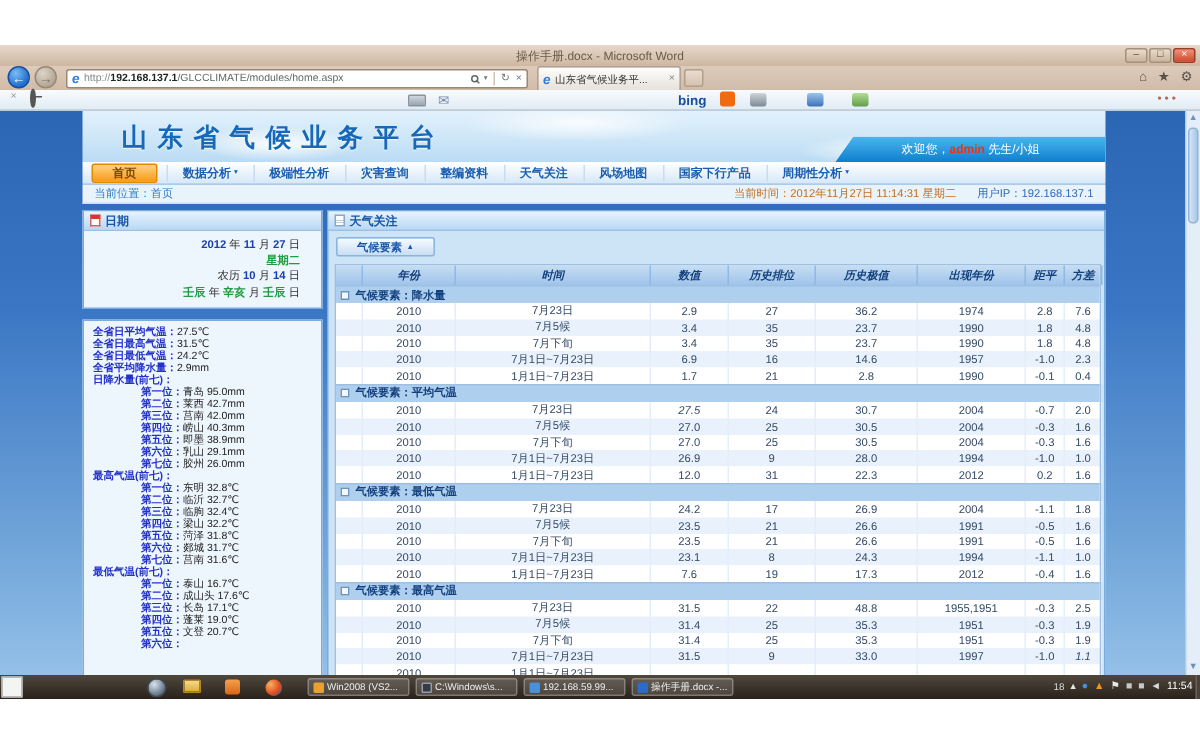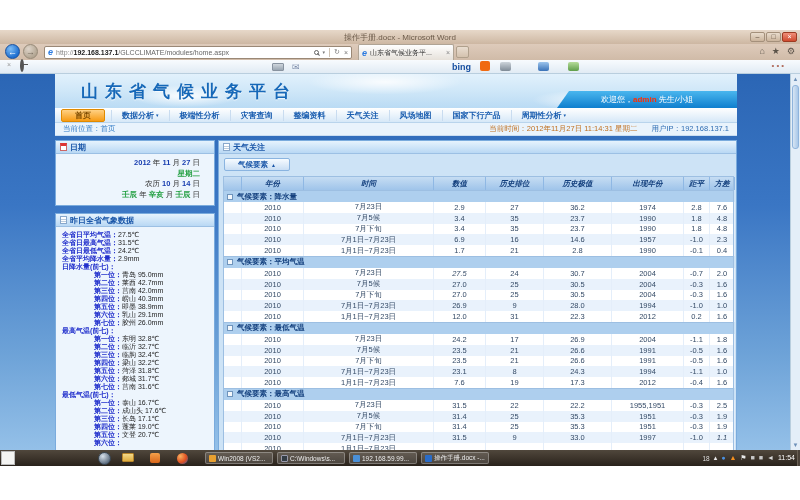--- a/index.html
+++ b/index.html
@@ -272,24 +272,20 @@
             </div>
             <div class="cal-body">
                 <div class="cal-line"><span class="seg-num">2012</span><span class="seg-plain"> 年 </span><span class="seg-num">11</span><span class="seg-plain"> 月 </span><span class="seg-num">27</span><span class="seg-plain"> 日</span></div>
                 <div class="cal-line"><span class="seg-green">星期二</span></div>
                 <div class="cal-line"><span class="seg-plain">农历 </span><span class="seg-num">10</span><span class="seg-plain"> 月 </span><span class="seg-num">14</span><span class="seg-plain"> 日</span></div>
                 <div class="cal-line"><span class="seg-green">壬辰</span><span class="seg-plain"> 年 </span><span class="seg-green">辛亥</span><span class="seg-plain"> 月 </span><span class="seg-green">壬辰</span><span class="seg-plain"> 日</span></div>
               </div>
           </div>
 
           <div class="panel panel-yst">
-            <div class="panel-h">
-              <span class="doc-icon"></span>
-              <span>昨日全省气象数据</span>
-            </div>
             <div class="yst-body">
                 <div class="yst-line"><span class="yst-lbl">全省日平均气温：</span><span class="yst-val">27.5℃</span></div>
                 <div class="yst-line"><span class="yst-lbl">全省日最高气温：</span><span class="yst-val">31.5℃</span></div>
                 <div class="yst-line"><span class="yst-lbl">全省日最低气温：</span><span class="yst-val">24.2℃</span></div>
                 <div class="yst-line"><span class="yst-lbl">全省平均降水量：</span><span class="yst-val">2.9mm</span></div>
                 <div class="yst-line"><span class="yst-lbl">日降水量(前七)：</span></div>
                 <div class="yst-line ind"><span class="yst-lbl">第一位：</span><span class="yst-val">青岛 95.0mm</span></div>
                 <div class="yst-line ind"><span class="yst-lbl">第二位：</span><span class="yst-val">莱西 42.7mm</span></div>
                 <div class="yst-line ind"><span class="yst-lbl">第三位：</span><span class="yst-val">莒南 42.0mm</span></div>
                 <div class="yst-line ind"><span class="yst-lbl">第四位：</span><span class="yst-val">崂山 40.3mm</span></div>
@@ -516,21 +512,21 @@
                   <div class="tgroup">
                     <span class="gbox"></span>
                     <span class="glabel">气候要素：最高气温</span>
                   </div>
                   <div class="trow tdata">
                     <div class="tcell" style="width: 18px;"></div>
                     <div class="tcell" style="width: 62px;">2010</div>
                     <div class="tcell" style="width: 130px;">7月23日</div>
                     <div class="tcell" style="width: 52px;">31.5</div>
                     <div class="tcell" style="width: 58px;">22</div>
-                    <div class="tcell" style="width: 68px;">22.2</div>
+                    <div class="tcell" style="width: 68px;">48.8</div>
                     <div class="tcell" style="width: 72px;">1955,1951</div>
                     <div class="tcell" style="width: 26px;">-0.3</div>
                     <div class="tcell" style="width: 25px;">2.5</div>
                   </div>
                   <div class="trow tdata alt">
                     <div class="tcell" style="width: 18px;"></div>
                     <div class="tcell" style="width: 62px;">2010</div>
                     <div class="tcell" style="width: 130px;">7月5候</div>
                     <div class="tcell" style="width: 52px;">31.4</div>
                     <div class="tcell" style="width: 58px;">25</div>

